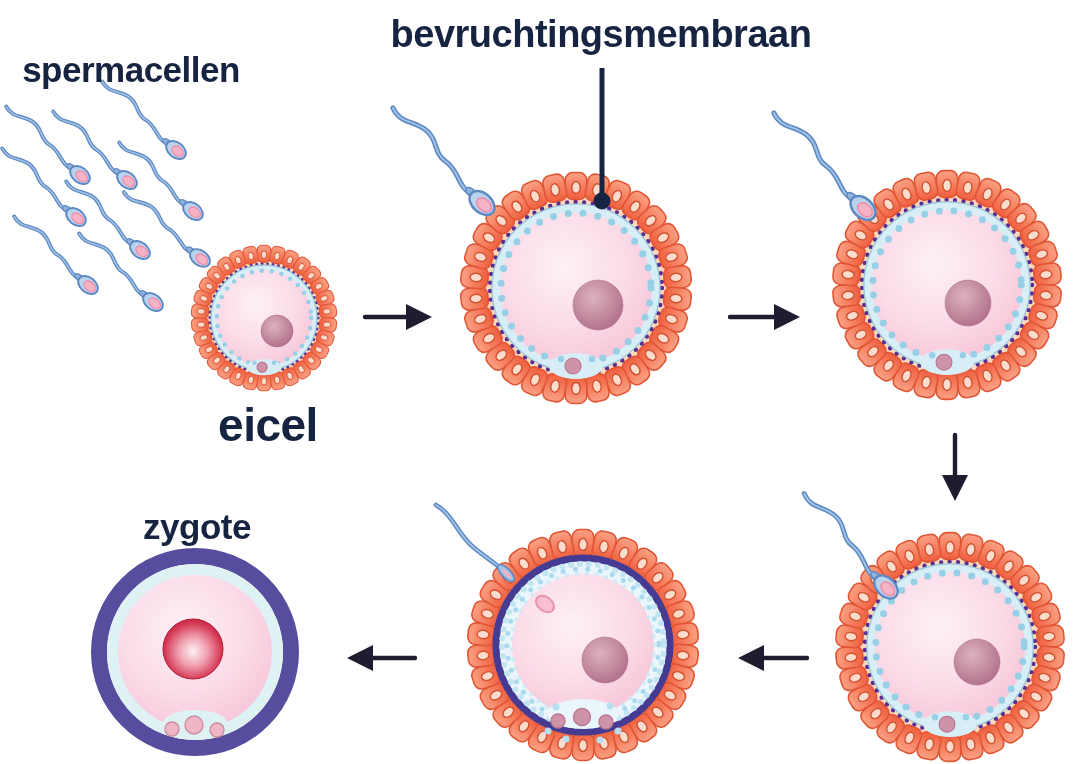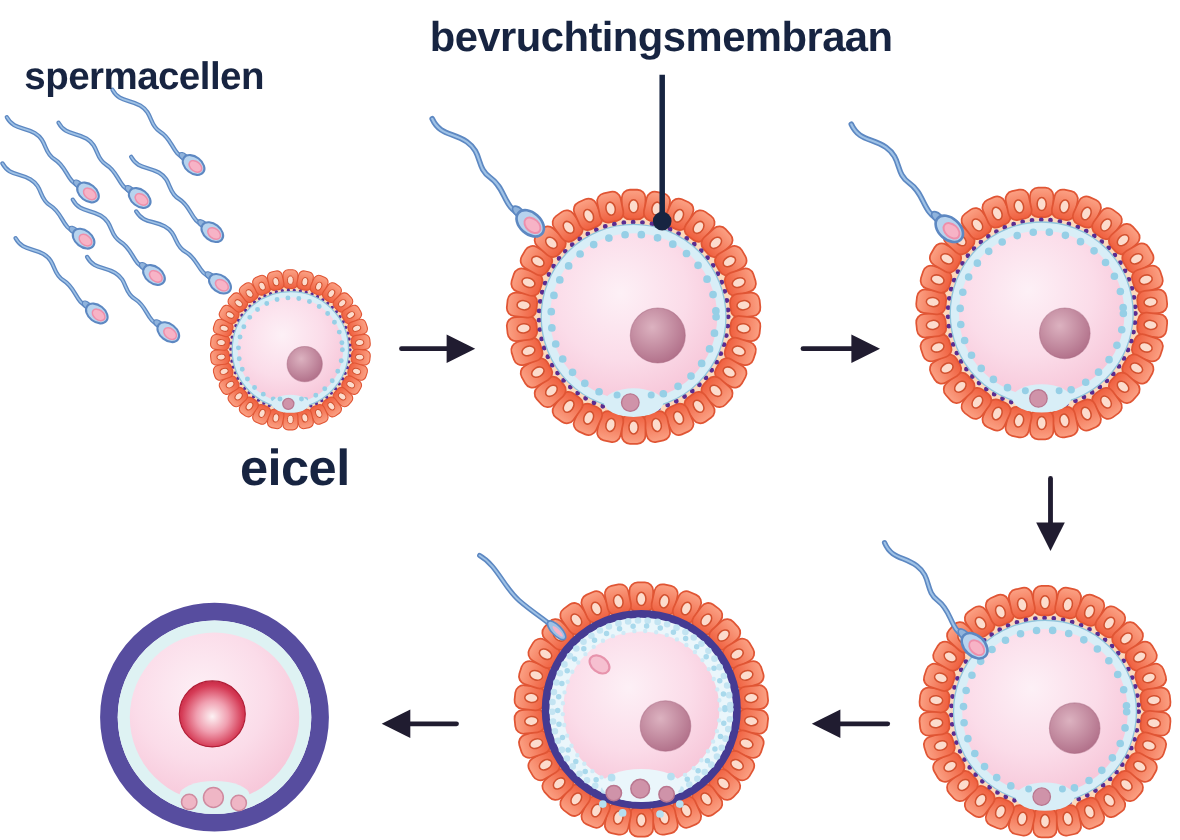--- a/index.html
+++ b/index.html
@@ -833,13 +833,14 @@
       </g>
     <g id="layer-pointer">
         <line x1="602" y1="68" x2="602" y2="200" stroke="#172441" stroke-width="5"></line>
         <circle cx="602" cy="201" r="8.5" fill="#172441"></circle>
       </g>
   </svg>
 
   <div class="lbl" id="lbl-membrane" style="color: rgb(23, 36, 65);">bevruchtingsmembraan</div>
   <div class="lbl" id="lbl-sperm" style="color: rgb(23, 36, 65);">spermacellen</div>
   <div class="lbl" id="lbl-eicel" style="color: rgb(23, 36, 65);">eicel</div>
+  <div class="lbl" id="lbl-zygote" style="color: rgb(23, 36, 65);">zygote</div>
 </div>
 
 </body></html>

